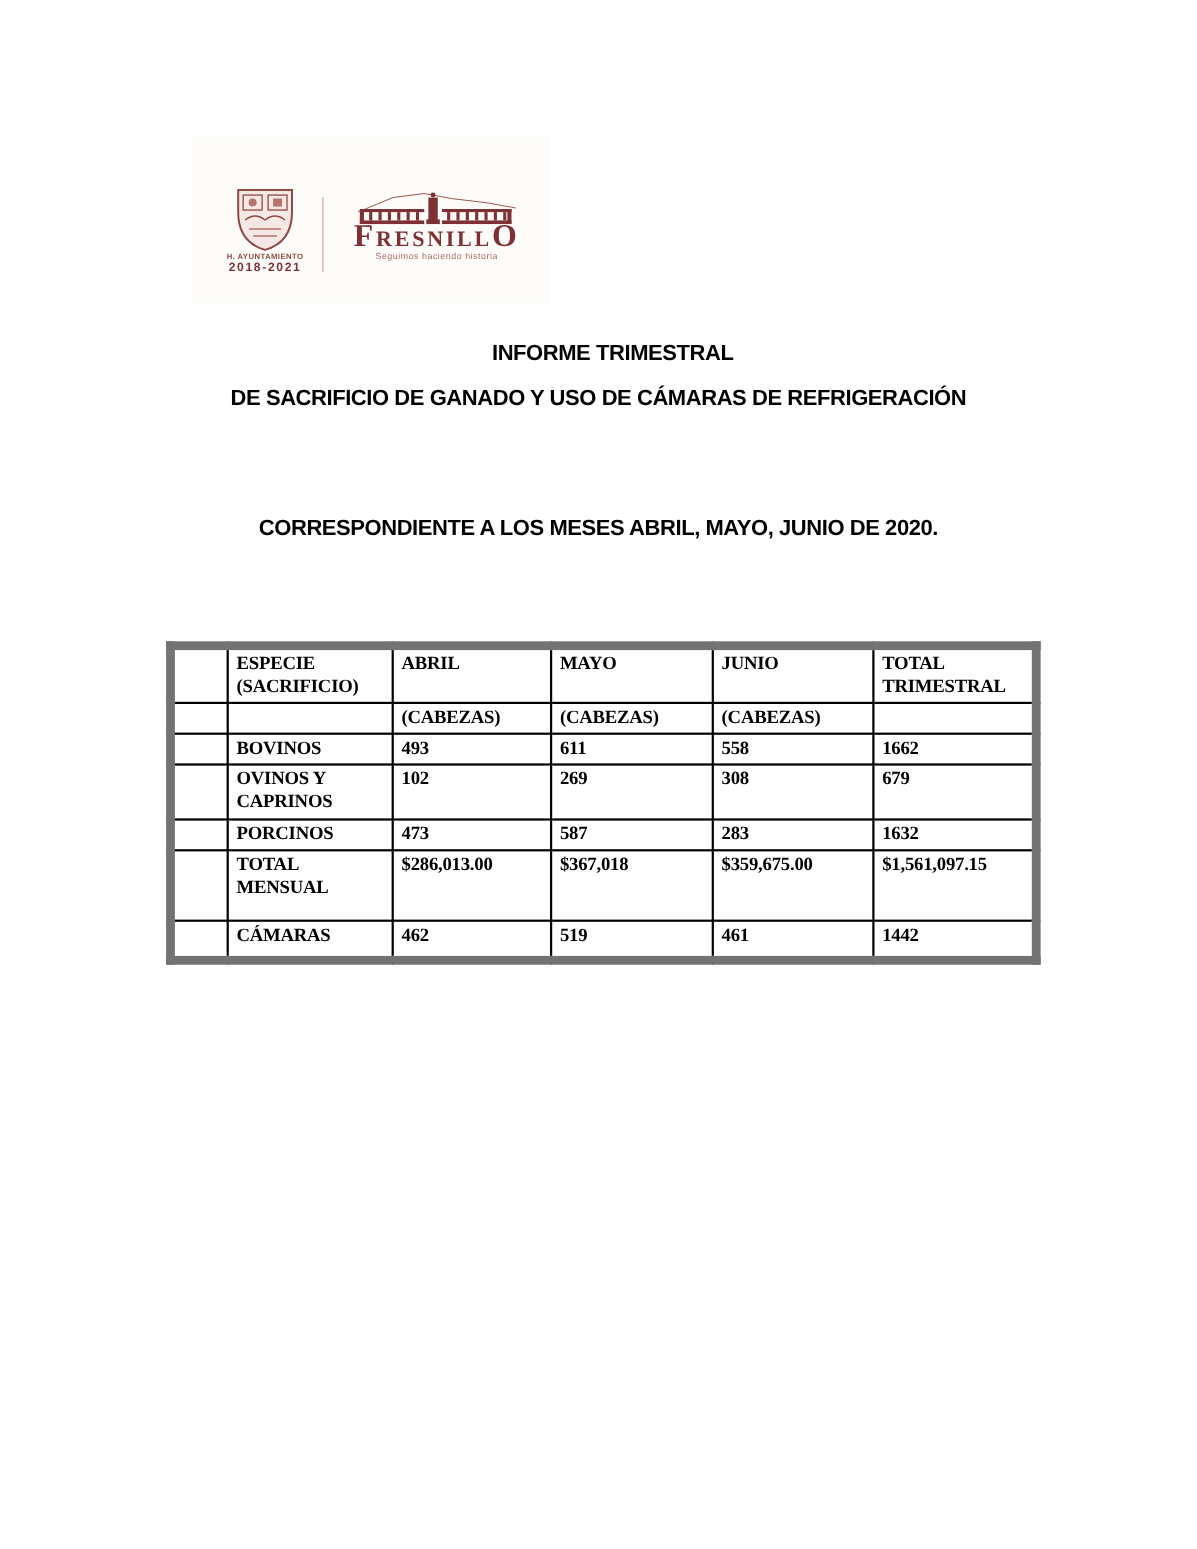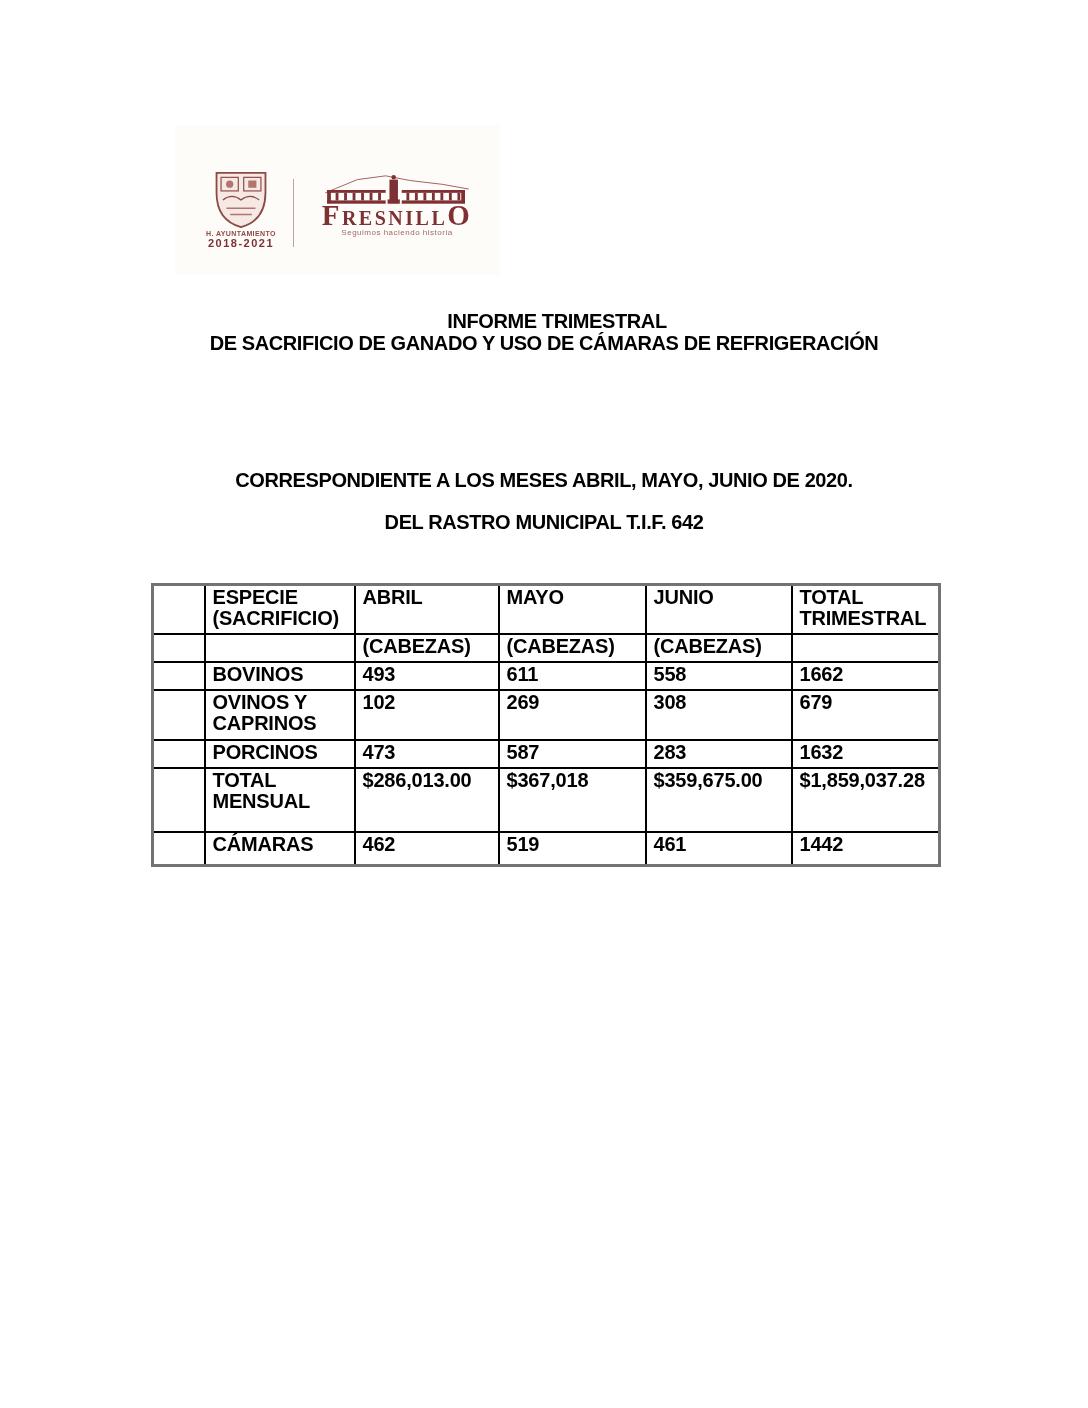--- a/index.html
+++ b/index.html
@@ -24,29 +24,30 @@
     letter-spacing:2.5px;line-height:22px;margin-top:-3px;white-space:nowrap;color:#7d3134;
   }
   .wordmark .bigcap{font-size:29px;}
   .tagline{font-size:8px;color:#a06a66;letter-spacing:.5px;margin-top:-1px;white-space:nowrap;}
   
   .doc-title{
     position:absolute;left:0;width:1088px;text-align:center;
     font-weight:bold;font-size:20px;letter-spacing:-.4px;color:#000;white-space:nowrap;
   }
   .t1{top:310px;padding-left:13px;}
-  .t2{top:332px;}
+  .t2{top:351px;}
   .t3{top:469px;}
   .t4{top:511px;}
   
   .report-table{
     position:absolute;left:151px;top:583px;width:787px;
     border-collapse:collapse;table-layout:fixed;
-    font-size:20px;font-weight:bold;letter-spacing:-.2px;line-height:21px;
-    border:3px solid #737373;
+    font-size:17px;font-weight:bold;letter-spacing:-.2px;line-height:21px;
+    border:8px solid #737373;
+    font-family:Liberation Serif, serif;
   }
   .report-table td{
     border:2px solid #000;vertical-align:top;
     padding:1px 4px 0 7px;overflow:hidden;
   }
   tr.rh-head td{height:46px;}
   tr.rh-units td{height:25px;margin-left:16px;}
   tr.rh-s1 td{height:25px;}
   tr.rh-s2 td{height:47px;}
   tr.rh-s3 td{height:25px;}
@@ -102,21 +103,20 @@
         </g>
       </svg>
       <div class="wordmark"><span class="bigcap">F</span><span>RESNILL</span><span class="bigcap">O</span></div>
       <div class="tagline">Seguimos haciendo historia</div>
     </div>
   </div>
 
   <div class="doc-title t1">INFORME TRIMESTRAL</div>
   <div class="doc-title t2">DE SACRIFICIO DE GANADO Y USO DE CÁMARAS DE REFRIGERACIÓN</div>
   <div class="doc-title t3">CORRESPONDIENTE A LOS MESES ABRIL, MAYO, JUNIO DE 2020.</div>
-  <div class="doc-title t4">DEL RASTRO MUNICIPAL T.I.F. 642</div>
 
   <table class="report-table">
     <colgroup>
       <col style="width:52px">
         <col style="width:150px">
         <col style="width:144px">
       <col style="width:147px">
         <col style="width:146px">
         <col style="width:148px">
     </colgroup>
@@ -160,21 +160,21 @@
         <td>587</td>
         <td>283</td>
         <td>1632</td>
       </tr>
       <tr class="rh-total">
         <td></td>
         <td>TOTAL MENSUAL</td>
         <td>$286,013.00</td>
         <td>$367,018</td>
         <td>$359,675.00</td>
-        <td>$1,859,037.28</td>
+        <td>$1,561,097.15</td>
       </tr>
       <tr class="rh-cam">
         <td></td>
         <td>CÁMARAS</td>
         <td>462</td>
         <td>519</td>
         <td>461</td>
         <td>1442</td>
       </tr>
     </tbody>

